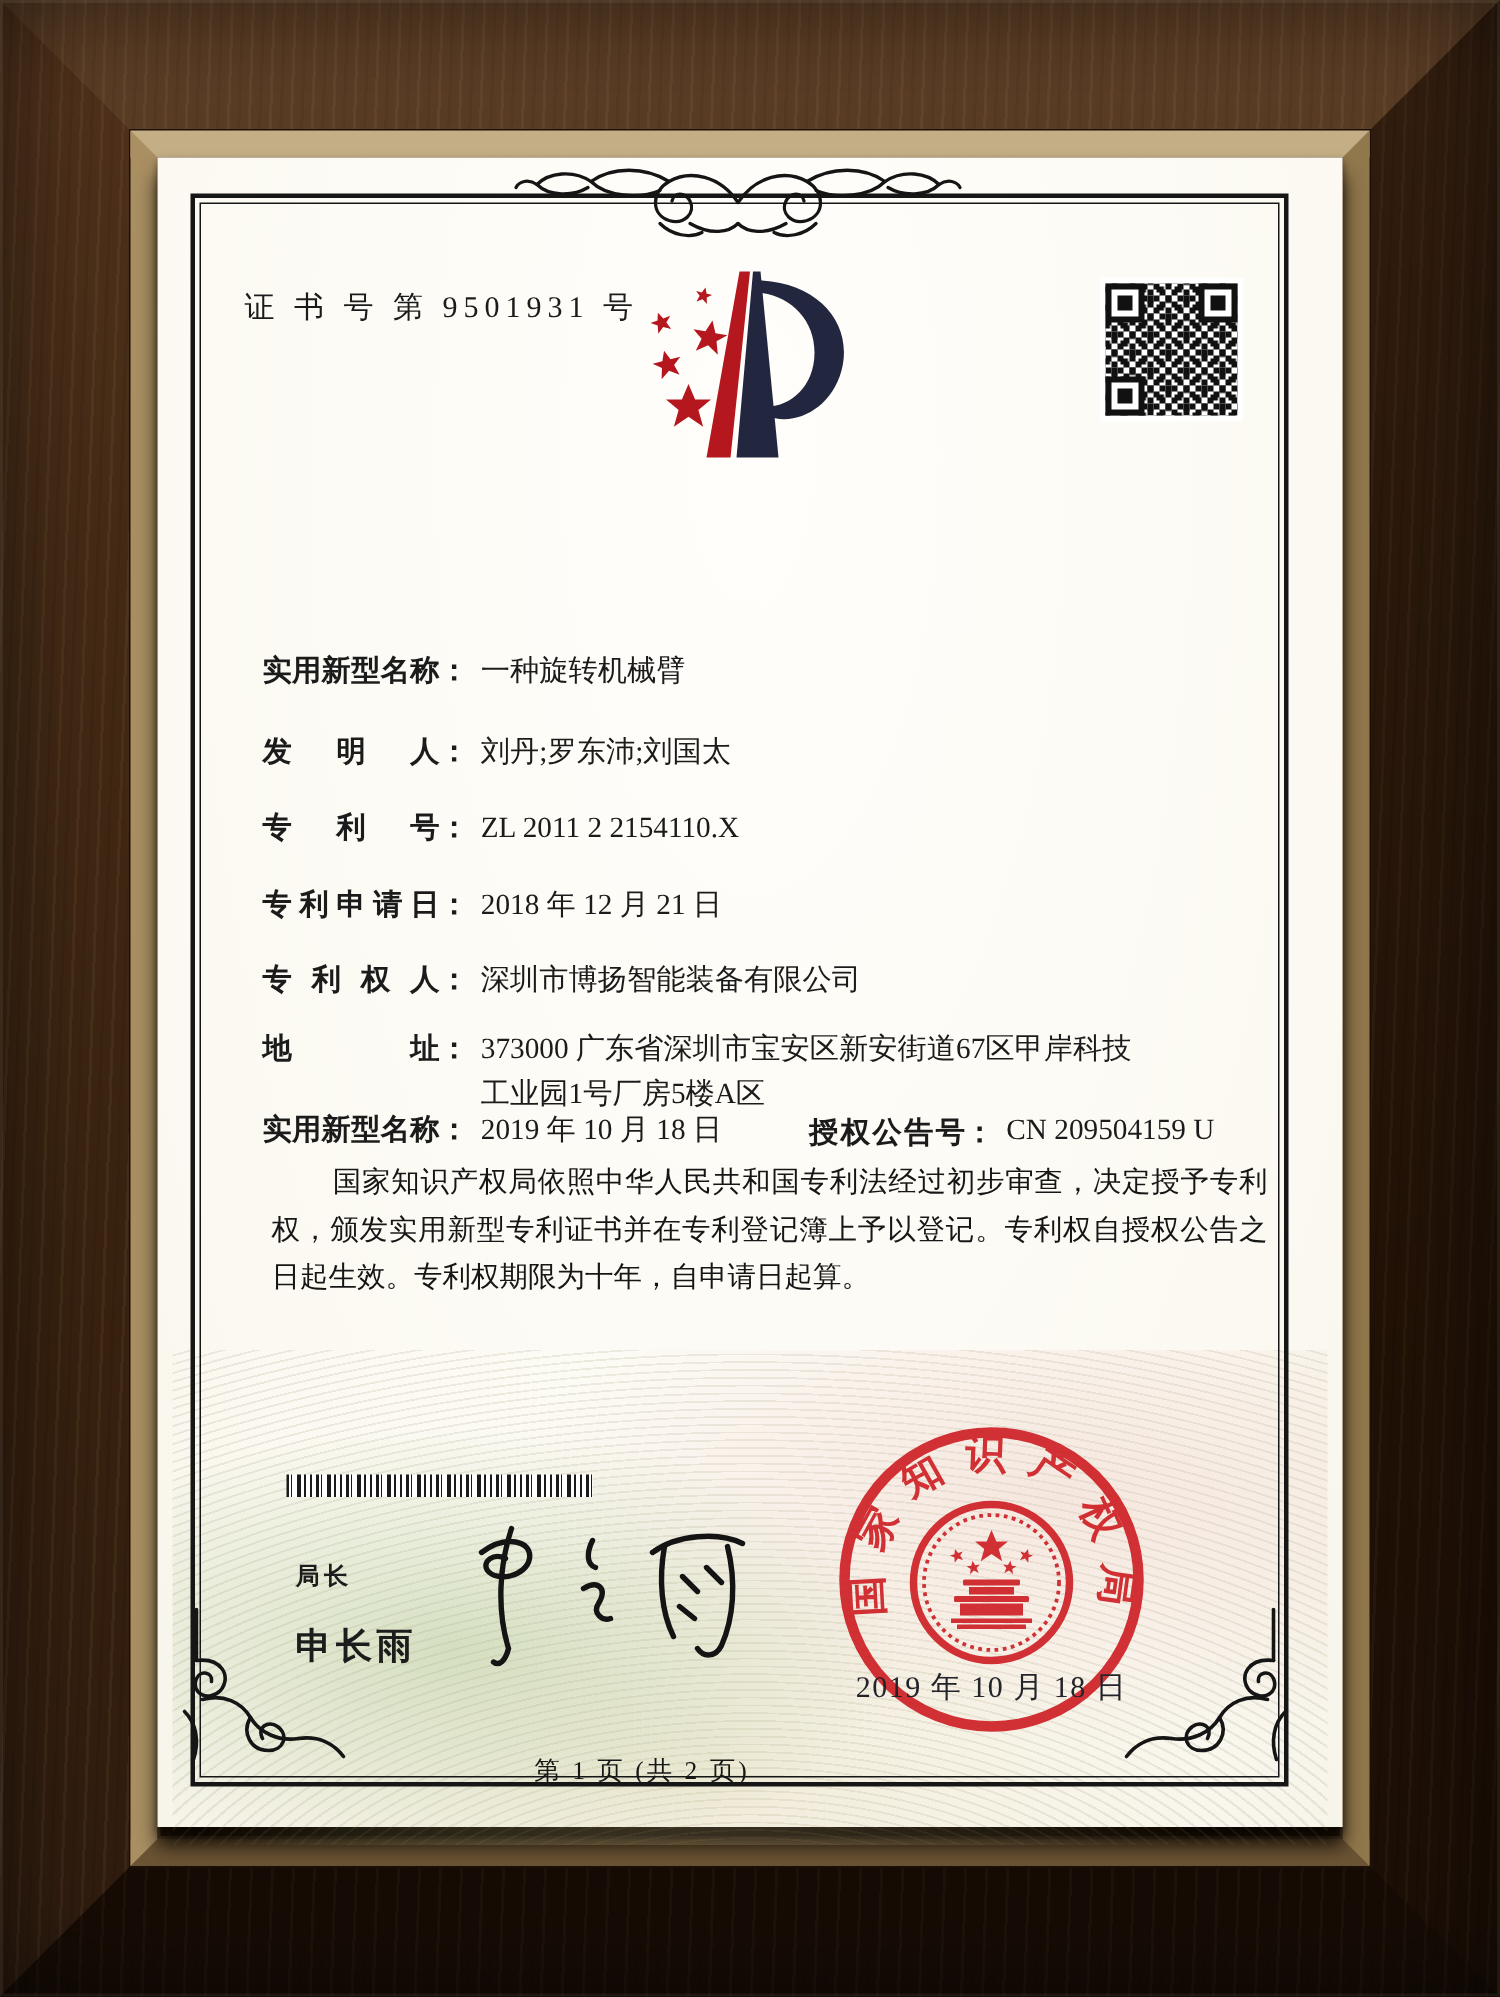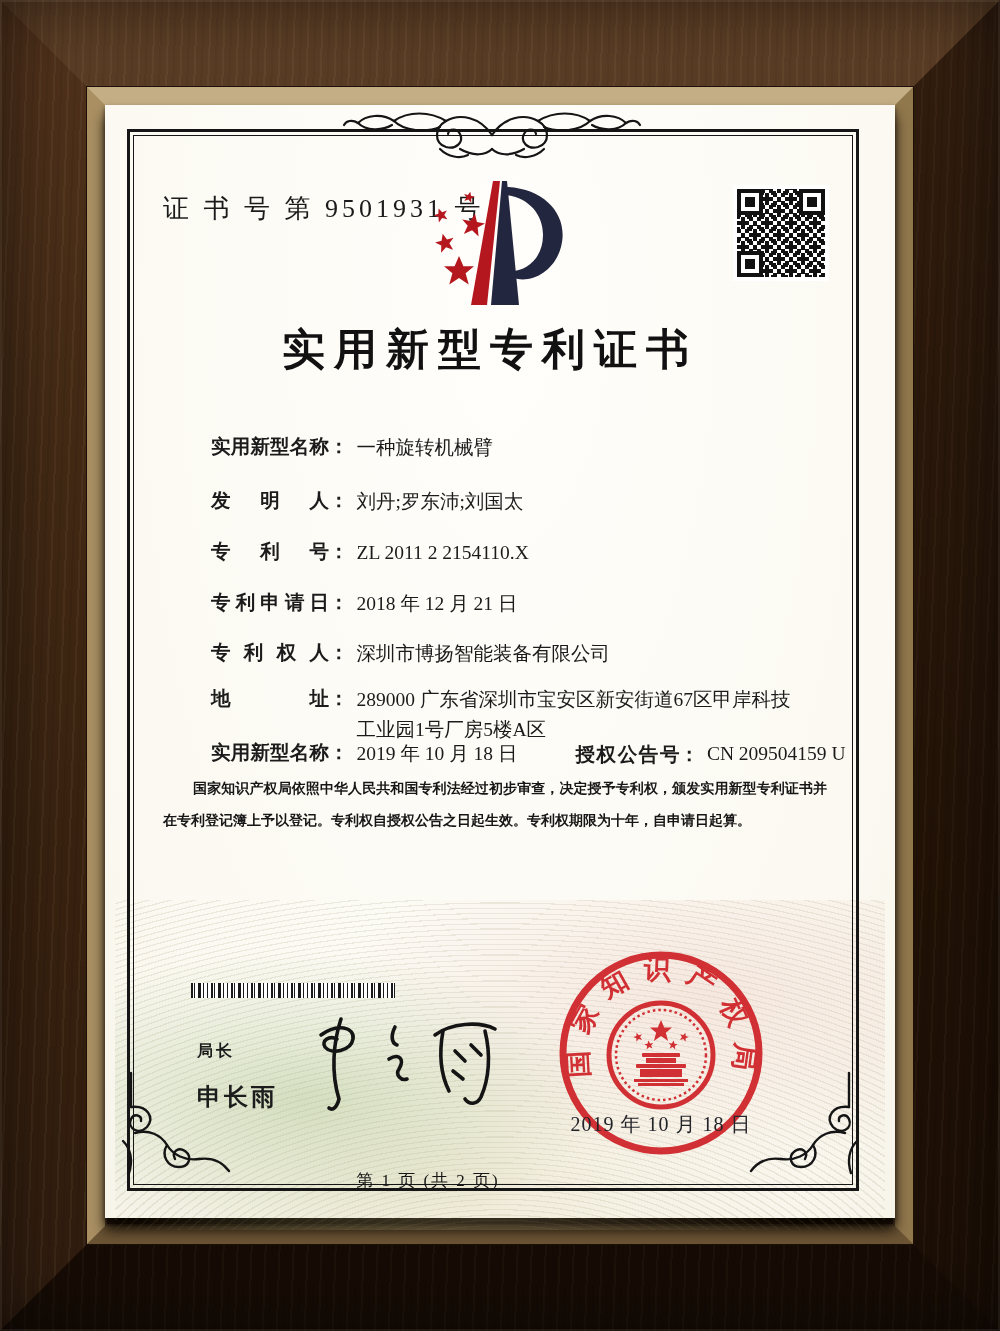--- a/index.html
+++ b/index.html
@@ -36,34 +36,34 @@
       radial-gradient(ellipse 430px 210px at 24% 60%,rgba(143,178,110,.34),rgba(143,178,110,0) 70%),
       radial-gradient(ellipse 520px 240px at 76% 30%,rgba(228,182,170,.28),rgba(228,182,170,0) 70%),
       radial-gradient(ellipse 470px 230px at 46% 88%,rgba(208,192,142,.26),rgba(208,192,142,0) 72%),
       repeating-radial-gradient(ellipse 900px 520px at 50% 135%,rgba(120,108,66,.12) 0 2px,rgba(0,0,0,0) 2px 9px);}
   
   .cert-border{position:absolute;left:22px;top:24px;width:726px;height:1056px;
     border:3px solid #161616;}
   .cert-border-inner{position:absolute;inset:3px;border:1.4px solid #161616;}
   .ornament{position:absolute;pointer-events:none;}
   
-  .cert-no{position:absolute;left:58px;top:86px;font-size:26px;letter-spacing:4px;color:#1b1b1b;}
+  .cert-no{position:absolute;left:58px;top:86px;font-size:20px;letter-spacing:4px;color:#1b1b1b;}
   .logo{position:absolute;left:318px;top:68px;width:152px;height:146px;}
   .qr{position:absolute;left:628px;top:80px;width:96px;height:96px;}
   .title{position:absolute;left:22px;top:216px;width:726px;text-align:center;
     font-size:43px;font-weight:bold;letter-spacing:9px;color:#111;}
-  .frow{position:absolute;left:70px;font-size:19.5px;display:flex;align-items:flex-start;color:#1b1b1b;margin-left:36px;}
+  .frow{position:absolute;left:70px;font-size:19.5px;display:flex;align-items:flex-start;color:#1b1b1b;}
   .flabel{display:inline-block;width:118px;text-align:justify;text-align-last:justify;font-weight:600;}
   .fcolon{font-weight:600;margin-right:8px;}
   .fvalue{display:inline-block;max-width:470px;line-height:30px;}
   .row0{top:328px}.row1{top:382px}.row2{top:433px}.row3{top:484px}.row4{top:534px}
   .row5{top:580px}.row6{top:634px}
   .grant-no{margin-left:58px;display:flex;align-items:center;}
-  .paras{position:absolute;left:58px;top:668px;width:664px;font-size:14px;line-height:31.5px;
-    text-align:justify;color:#161616;font-weight:bold;}
+  .paras{position:absolute;left:76px;top:668px;width:664px;font-size:19px;line-height:31.5px;
+    text-align:justify;color:#161616;}
   .paras p{margin:0;text-indent:2.15em;}
   .barcode{position:absolute;left:86px;top:878px;width:204px;height:15px;
     background:repeating-linear-gradient(90deg,#1a1a1a 0 2px,#fff 2px 3px,#1a1a1a 3px 4px,#fff 4px 7px,#1a1a1a 7px 10px,#fff 10px 12px,#1a1a1a 12px 13px,#fff 13px 16px,#1a1a1a 16px 17px,#fff 17px 20px);}
   .signer-title{position:absolute;left:92px;top:936px;font-size:16px;letter-spacing:3px;font-weight:600;}
   .signer-name{position:absolute;left:92px;top:976px;font-size:24px;letter-spacing:3px;font-weight:600;}
   .signature{position:absolute;left:198px;top:896px;width:215px;height:120px;}
   .seal{position:absolute;left:441px;top:833px;width:230px;height:230px;opacity:.93;}
   .seal-date{position:absolute;left:436px;top:1006px;width:240px;text-align:center;
     font-size:20px;letter-spacing:1px;color:#23232a;}
   .footer{position:absolute;left:22px;top:1064px;width:602px;text-align:center;
@@ -151,21 +151,20 @@
       </g>
     </defs>
     <rect width="96" height="96" fill="#fff"></rect>
     <rect x="4" y="4" width="88" height="88" fill="url(#qrdots)"></rect>
     <rect x="4" y="4" width="88" height="88" fill="url(#qrdots2)"></rect>
     <use href="#finder" x="4" y="4"></use>
     <use href="#finder" x="66" y="4"></use>
     <use href="#finder" x="4" y="66"></use>
   </svg>
 
-  <div class="title">实用新型专利证书</div>
 
   <div class="frow row0">
     <span class="flabel">实用新型名称</span>
       <span class="fcolon">：</span>
     <span class="fvalue">一种旋转机械臂</span>
   </div>
   <div class="frow row1">
     <span class="flabel">发明人</span>
       <span class="fcolon">：</span>
     <span class="fvalue">刘丹;罗东沛;刘国太</span>
@@ -181,21 +180,21 @@
     <span class="fvalue">2018 年 12 月 21 日</span>
   </div>
   <div class="frow row4">
     <span class="flabel">专利权人</span>
       <span class="fcolon">：</span>
     <span class="fvalue">深圳市博扬智能装备有限公司</span>
   </div>
   <div class="frow row5">
     <span class="flabel">地址</span>
       <span class="fcolon">：</span>
-    <span class="fvalue" style="width:452px;">289000 广东省深圳市宝安区新安街道67区甲岸科技工业园1号厂房5楼A区</span>
+    <span class="fvalue" style="width:452px;">373000 广东省深圳市宝安区新安街道67区甲岸科技工业园1号厂房5楼A区</span>
   </div>
   <div class="frow row6">
     <span class="flabel">实用新型名称</span>
       <span class="fcolon">：</span>
     <span class="fvalue">2019 年 10 月 18 日</span>
     <span class="grant-no">
       <span class="flabel" style="width:104px;">授权公告号</span>
         <span class="fcolon">：</span>
       <span class="fvalue">CN 209504159 U</span>
     </span>

